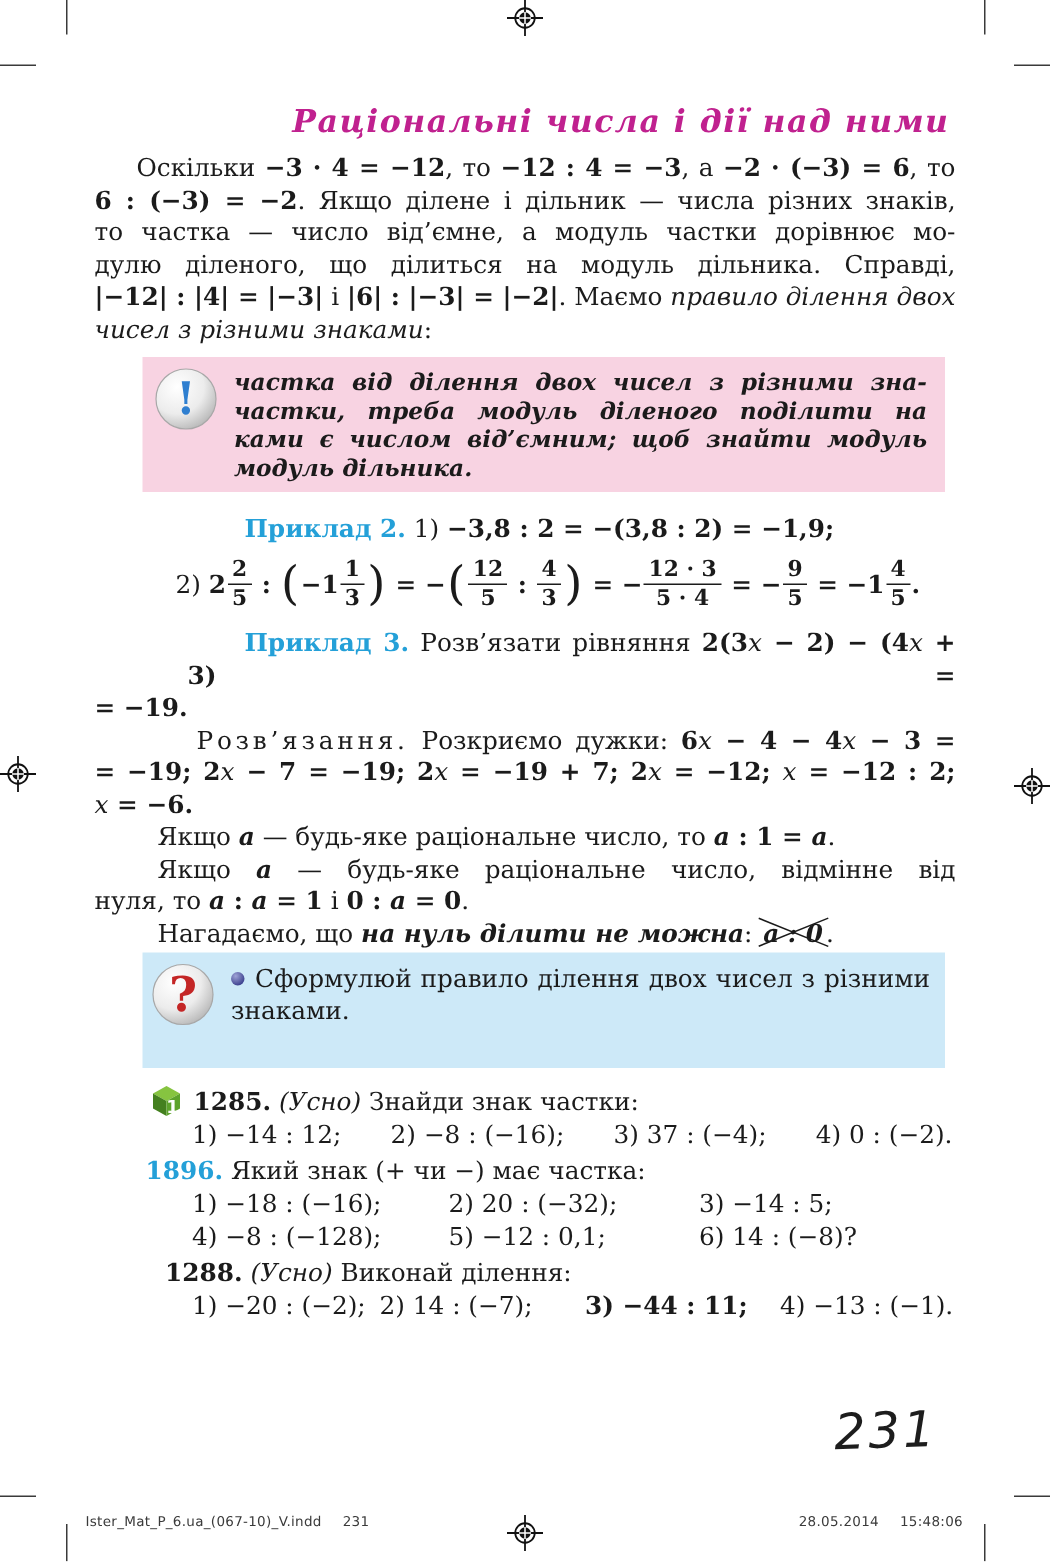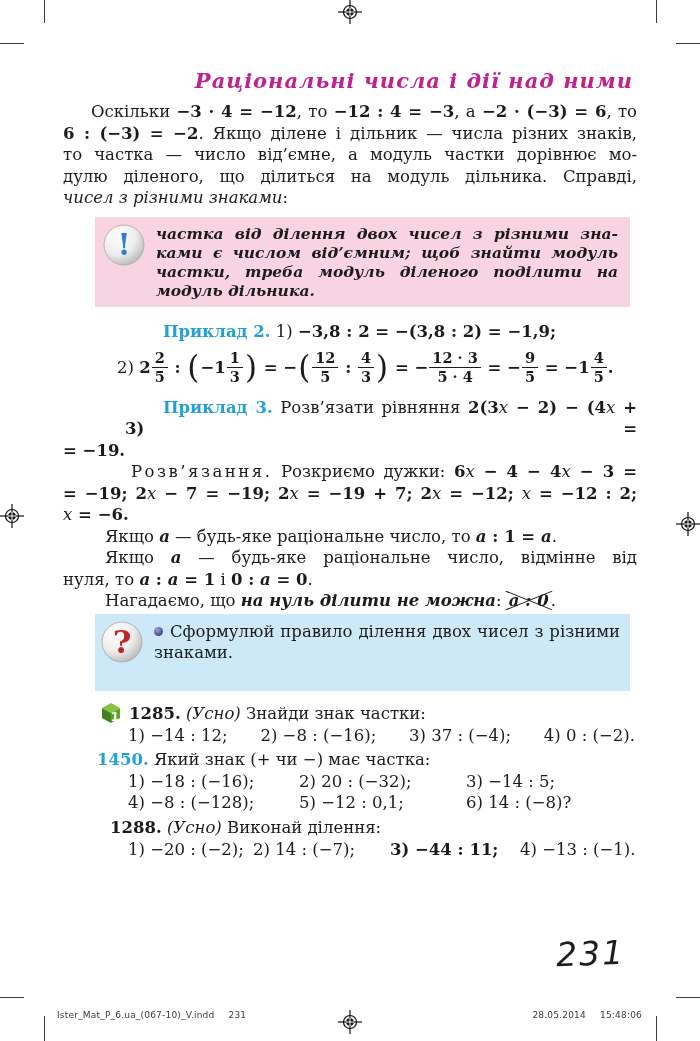--- a/index.html
+++ b/index.html
@@ -156,41 +156,42 @@
 
   <div class="content">
 
     <div class="chapter-title">Раціональні числа і дії над ними</div>
 
     <div class="intro">
       <div class="tline ind28 jl"><span class="tk-t">Оскільки </span><span class="tk-b">−3 · 4 = −12</span><span class="tk-t">, то </span><span class="tk-b">−12 : 4 = −3</span><span class="tk-t">, а </span><span class="tk-b">−2 · (−3) = 6</span><span class="tk-t">, то</span></div>
       <div class="tline jl"><span class="tk-b">6 : (−3) = −2</span><span class="tk-t">. Якщо ділене і дільник — числа різних знаків,</span></div>
       <div class="tline jl"><span class="tk-t">то частка — число від’ємне, а модуль частки дорівнює мо-</span></div>
       <div class="tline jl"><span class="tk-t">дулю діленого, що ділиться на модуль дільника. Справді,</span></div>
+      <div class="tline jl"><span class="tk-b">|−12| : |4| = |−3|</span><span class="tk-t"> і </span><span class="tk-b">|6| : |−3| = |−2|</span><span class="tk-t">. Маємо </span><span class="tk-i">правило ділення двох</span></div>
       <div class="tline"><span class="tk-i">чисел з різними знаками</span><span class="tk-t">:</span></div>
     </div>
 
     <div class="box pink">
       <div class="box-icon">
         <svg width="42" height="42" viewBox="0 0 42 42">
           <defs>
             <radialGradient id="gA" cx="35%" cy="30%" r="75%">
               <stop offset="0%" stop-color="#ffffff"></stop>
               <stop offset="60%" stop-color="#ececec"></stop>
               <stop offset="100%" stop-color="#b9b9b9"></stop>
             </radialGradient>
           </defs>
           <circle cx="21" cy="21" r="20" fill="url(#gA)" stroke="#a8a8a8" stroke-width="0.8"></circle>
           <text class="excl-glyph" x="21" y="31" text-anchor="middle" font-size="30">!</text>
         </svg>
       </div>
       <div class="box-text">
         <div class="bline jl">частка від ділення двох чисел з різними зна-</div>
+        <div class="bline jl">частки, треба модуль діленого поділити на</div>
         <div class="bline jl">ками є числом від’ємним; щоб знайти модуль</div>
-        <div class="bline jl">частки, треба модуль діленого поділити на</div>
         <div class="bline">модуль дільника.</div>
       </div>
     </div>
 
     <div class="tline ind62 ex2l1"><span class="tk-lbl">Приклад 2.</span><span class="tk-t"> 1) </span><span class="tk-b">−3,8 : 2 = −(3,8 : 2) = −1,9;</span></div>
     <div class="fracline">
         <span class="tk-t">2)&nbsp;</span>
         <span class="tk-b">2</span>
         <span class="tk-frac">
           <span class="fr-n">2</span>
@@ -284,21 +285,21 @@
         <div class="ex-row spread">
           <span>1) −14 : 12;</span>
           <span>2) −8 : (−16);</span>
           <span>3) 37 : (−4);</span>
           <span>4) 0 : (−2).</span>
         </div>
       </div>
 
       <div class="ex mb3">
         <div class="ex-head pl34">
-          <span class="ex-num blue">1450.</span>
+          <span class="ex-num blue">1896.</span>
           <span>Який знак (+ чи −) має частка:</span>
         </div>
         <div class="ex-row">
           <span class="w171">1) −18 : (−16);</span>
           <span class="w167">2) 20 : (−32);</span>
           <span>3) −14 : 5;</span>
         </div>
         <div class="ex-row">
           <span class="w171">4) −8 : (−128);</span>
           <span class="w167">5) −12 : 0,1;</span>

